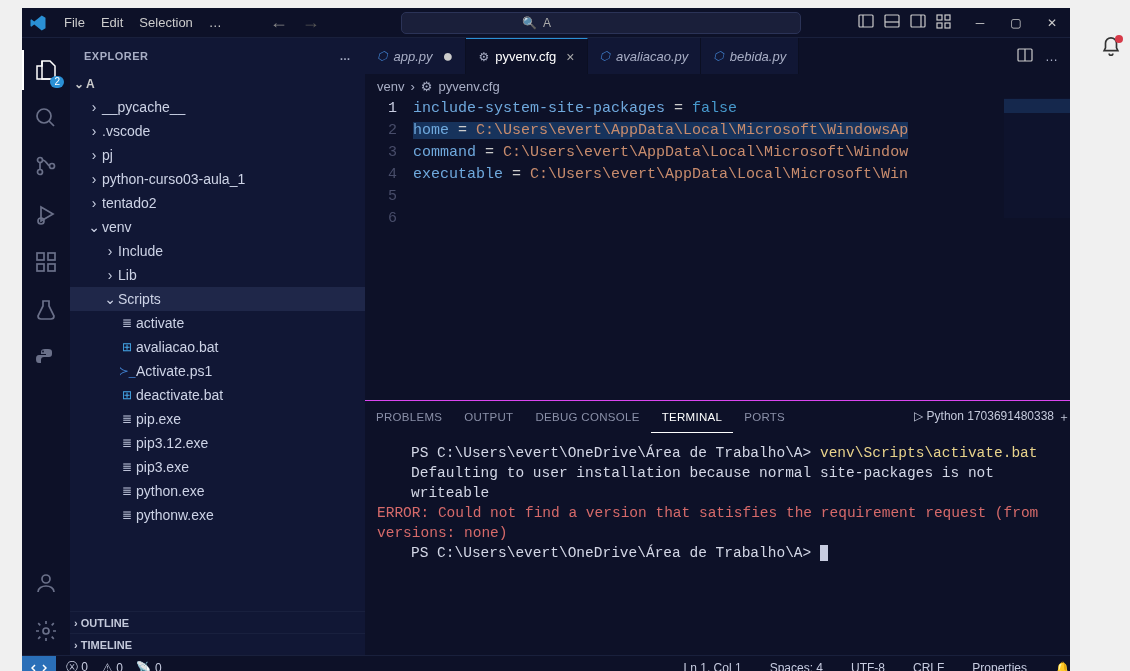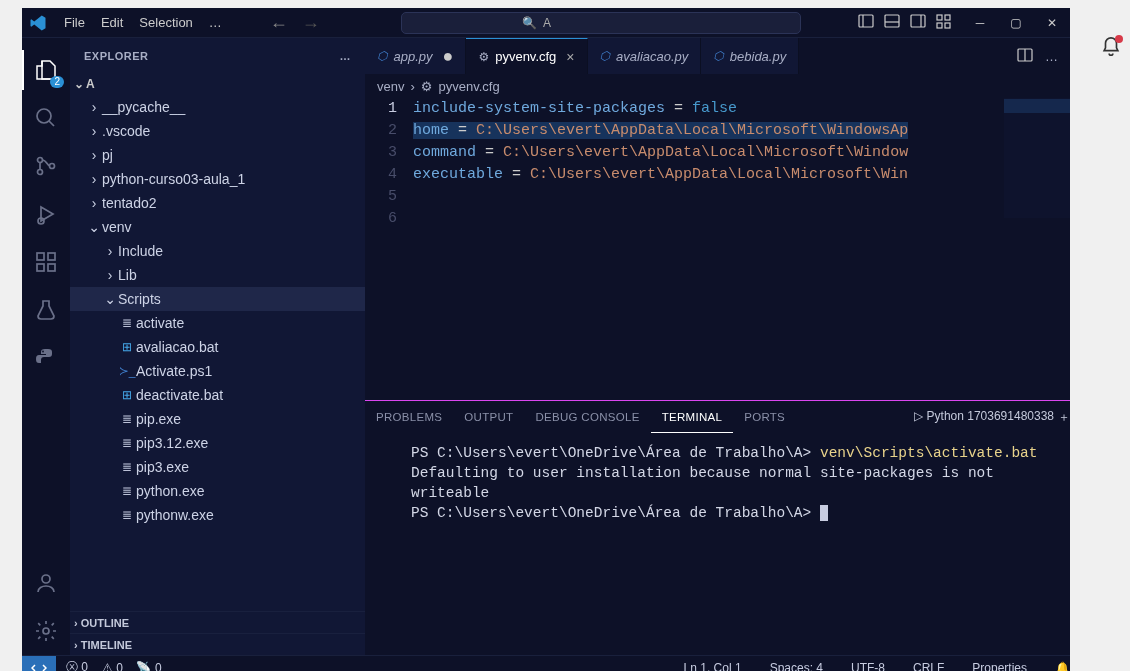--- a/index.html
+++ b/index.html
@@ -683,20 +683,21 @@
           <div class="ptab active">TERMINAL</div>
           <div class="ptab">PORTS</div>
           <div class="right">
             <span>▷ <span>Python 1703691480338</span></span>
             <span>＋</span>
           </div>
         </div>
         <div class="terminal">
           <div><span class="term-ps">PS C:\Users\evert\OneDrive\Área de Trabalho\A&gt; </span><span class="term-cmd">venv\Scripts\activate.bat</span></div>
           <div class="term-ps">Defaulting to user installation because normal site-packages is not writeable</div>
+          <div class="term-err">ERROR: Could not find a version that satisfies the requirement request (from versions: none)</div>
           <div><span class="term-ps">PS C:\Users\evert\OneDrive\Área de Trabalho\A&gt; </span><span class="term-cursor"></span></div>
         </div>
       </div>
     </div>
   </div>
 
   <div class="statusbar">
     <div class="remote">
       <svg width="16" height="16" viewBox="0 0 16 16" fill="#fff">
           <path d="M4 5l-3 3 3 3M12 5l3 3-3 3" stroke="#fff" stroke-width="1.5" fill="none"></path>

